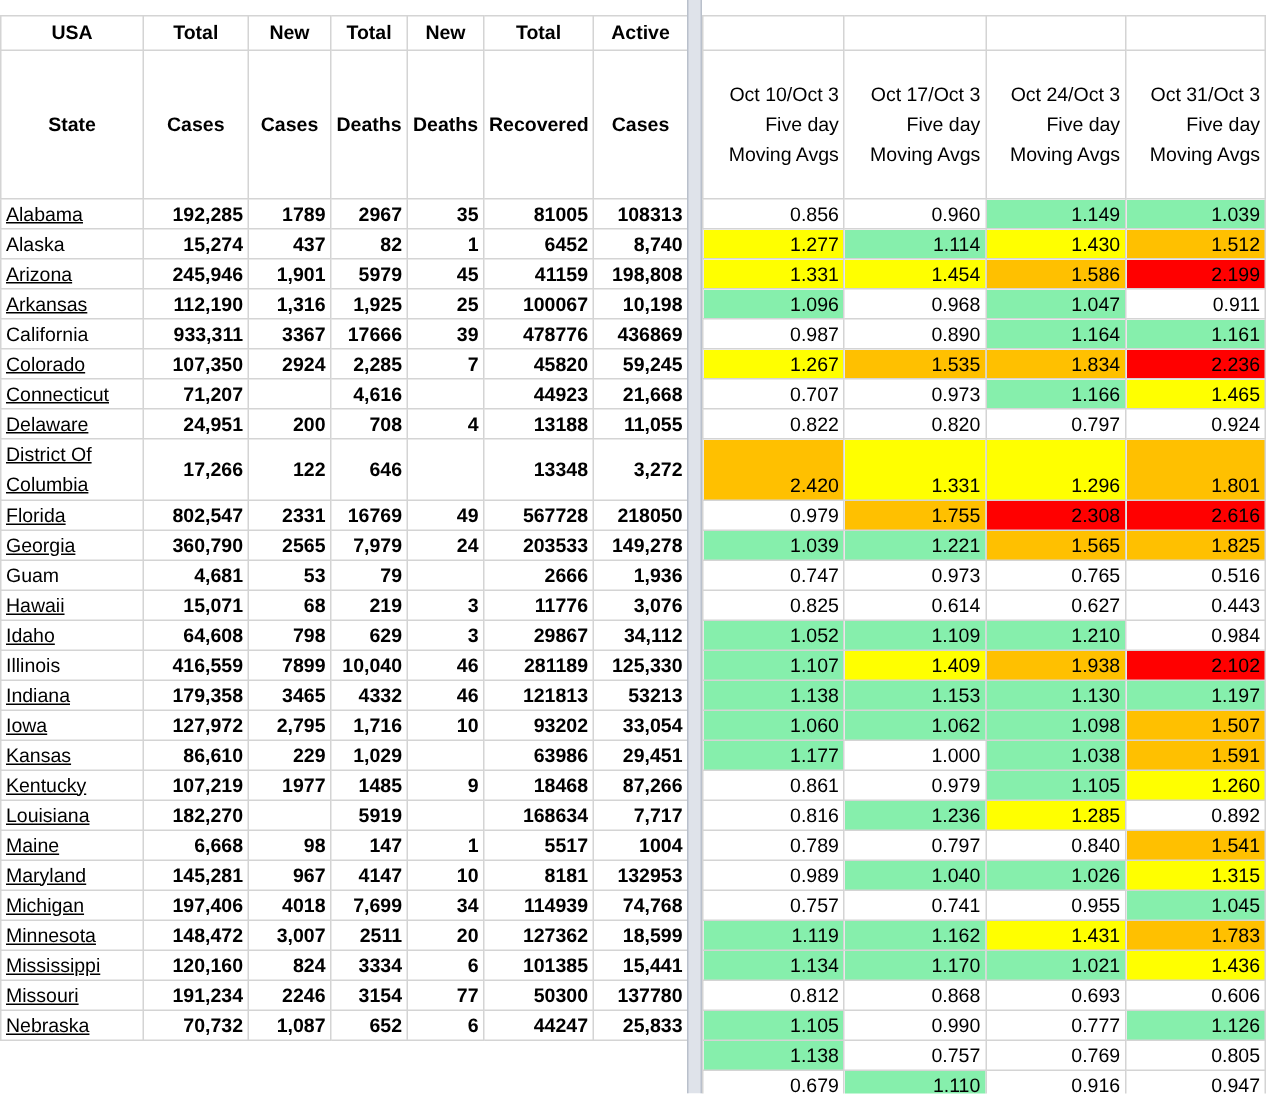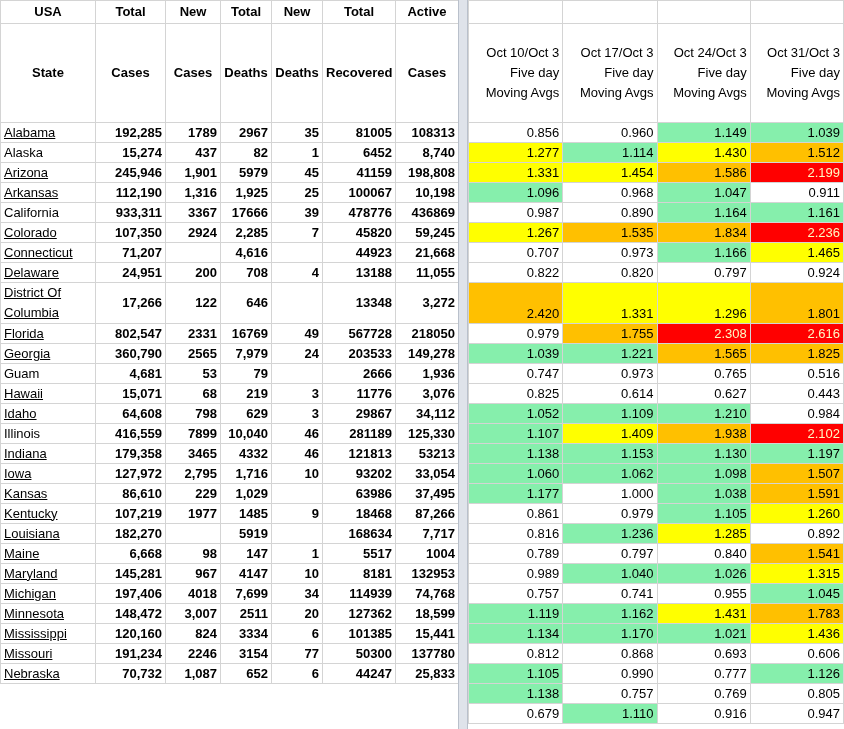--- a/index.html
+++ b/index.html
@@ -1,38 +1,38 @@
 <!DOCTYPE html>
 <html><head>
 <meta charset="utf-8">
 <style>
   html, body { margin:0; padding:0; background:#ffffff; }
   body { width:844px; height:729px; overflow:hidden; position:relative;
          font-family:"Liberation Sans", "DejaVu Sans", sans-serif; font-size:13px; color:#000; }
-  table { border-collapse:collapse; table-layout:fixed; position:absolute; top:0; }
+  table { border-collapse:collapse; table-layout:fixed; position:absolute; top:10px; }
   td { border:1px solid #d4d4d4; padding:0 3px; white-space:nowrap; overflow:hidden; line-height:18px; height:19px; }
   #left { left:0; width:458px; }
   #right { left:468px; width:376px; }
   #divider { position:absolute; left:458px; top:0; width:10px; height:729px;
              background:#dfe3ea; border-left:1px solid #b9c0cb; border-right:1px solid #b9c0cb; box-sizing:border-box; }
   .h1 td { height:22px; font-weight:bold; text-align:center; vertical-align:middle; }
   .h2 td { height:98px; font-weight:bold; text-align:center; vertical-align:middle; line-height:20px; }
   .h2r td { white-space:normal; }
   .num { text-align:right; font-weight:bold; }
   .state { text-align:left; }
   .state.link span { text-decoration:underline; }
   .dc td { height:40px; vertical-align:middle; }
   .dc .state { white-space:normal; line-height:20px; vertical-align:bottom; }
   #right td { text-align:right; font-weight:normal; }
   #right .dc td { vertical-align:bottom; }
   .c-white { background:#ffffff; }
   .c-green { background:#86efac; }
   .c-yellow { background:#ffff00;padding-left:42px; }
   .c-orange { background:#ffc000; }
-  .c-red { background:#ff0000; color:#fef9c3; }
+  .c-red { background:#ff0000; color:#000000; }
 </style>
 </head>
 <body>
 
 <table id="left">
   <colgroup>
     <col style="width:95px">
       <col style="width:70px">
       <col style="width:55px">
       <col style="width:51px">
@@ -212,21 +212,21 @@
         <td class="num">93202</td>
         <td class="num">33,054</td>
       </tr>
       <tr>
         <td class="state link"><span>Kansas</span></td>
         <td class="num">86,610</td>
         <td class="num">229</td>
         <td class="num">1,029</td>
         <td class="num"></td>
         <td class="num">63986</td>
-        <td class="num">37,495</td>
+        <td class="num">29,451</td>
       </tr>
       <tr>
         <td class="state link"><span>Kentucky</span></td>
         <td class="num">107,219</td>
         <td class="num">1977</td>
         <td class="num">1485</td>
         <td class="num">9</td>
         <td class="num">18468</td>
         <td class="num">87,266</td>
       </tr>

